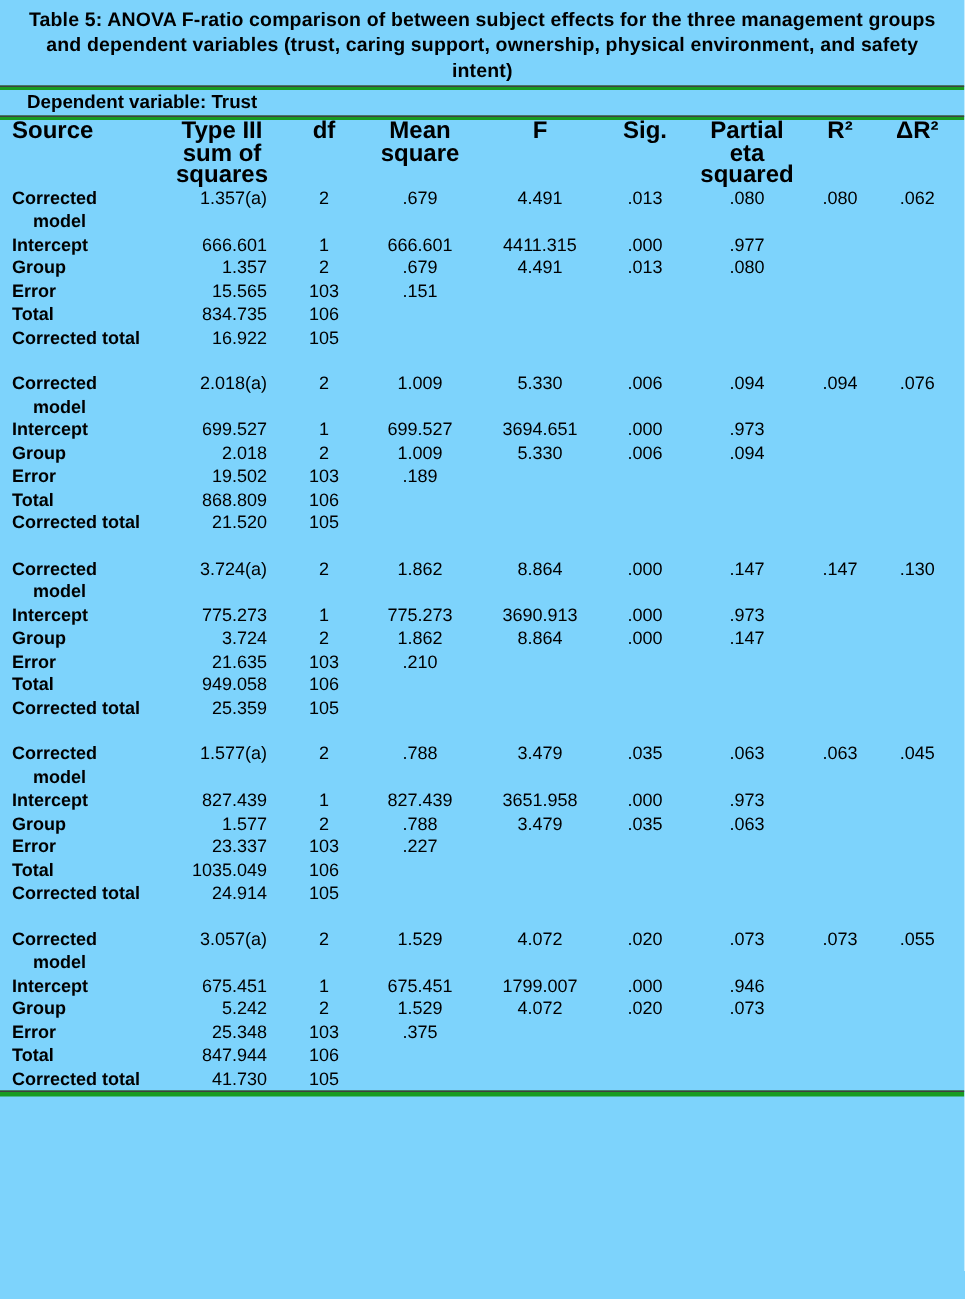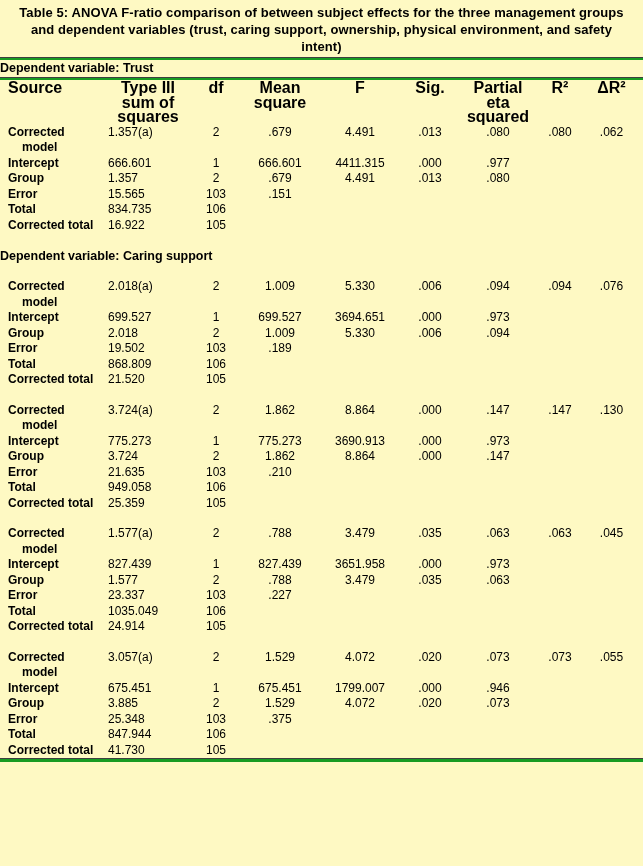--- a/index.html
+++ b/index.html
@@ -1,19 +1,19 @@
 <!DOCTYPE html>
 <html><head>
 <meta charset="utf-8">
 <style>
   html,body{margin:0;padding:0;background:#ffffff;}
   .page{
     position:relative;
     width:643px;height:866px;
-    background:#fef9c3;
+    background:#7dd3fc;
     color:#000;
     font-family:"Liberation Sans", sans-serif;
     overflow:hidden;
     box-sizing:border-box;
   }
   .title{
     font-size:13px;
     font-weight:bold;
     text-align:center;
     line-height:17px;
@@ -23,21 +23,21 @@
   .rule{
     border-top:1px solid #3f3f3f;
     height:2px;
     background:#189b22;
   }
   .rule-bottom{height:3px;}
   .dep-label{
     font-size:12.5px;
     font-weight:bold;
     line-height:17px;
-    padding-left:0;
+    padding-left:18px;
     white-space:nowrap;
   }
   .anova-section + .anova-section{margin-top:15px;}
   .anova-section + .anova-section .anova-table{margin-top:14px;}
   table.anova-table{
     width:643px;
     table-layout:fixed;
     border-collapse:collapse;
     border-spacing:0;
   }
@@ -69,21 +69,21 @@
     padding:0;
     white-space:pre-line;
   }
   td.src{
     text-align:left;
     font-weight:bold;
     padding-left:22px;
     text-indent:-14px;
   }
   td.r{
-    text-align:left;
+    text-align:right;
     padding-right:10px;
   }
 </style>
 </head>
 <body>
 
 <div class="page">
   <div class="title">Table 5: ANOVA F-ratio comparison of between subject effects for the three management groups and dependent variables (trust, caring support, ownership, physical environment, and safety intent)</div>
   <div class="rule"></div>
   <div id="table-sections">
@@ -191,21 +191,20 @@
     <td></td>
     <td></td>
     <td></td>
     <td></td>
   </tr>
 </tbody>
     </table>
   </div>
 
   <div class="anova-section">
-    <div class="dep-label">Dependent variable: Caring support</div>
 
     <table class="anova-table">
       <colgroup>
         <col class="c1">
             <col class="c2">
             <col class="c3">
             <col class="c4">
             <col class="c5">
         <col class="c6">
             <col class="c7">
@@ -510,21 +509,21 @@
     <td>675.451</td>
     <td>1799.007</td>
     <td>.000</td>
     <td>.946</td>
     <td></td>
     <td></td>
   </tr>
 
   <tr class="data-row">
     <td class="src">Group</td>
-    <td class="r">3.885</td>
+    <td class="r">5.242</td>
     <td>2</td>
     <td>1.529</td>
     <td>4.072</td>
     <td>.020</td>
     <td>.073</td>
     <td></td>
     <td></td>
   </tr>
 
   <tr class="data-row">

